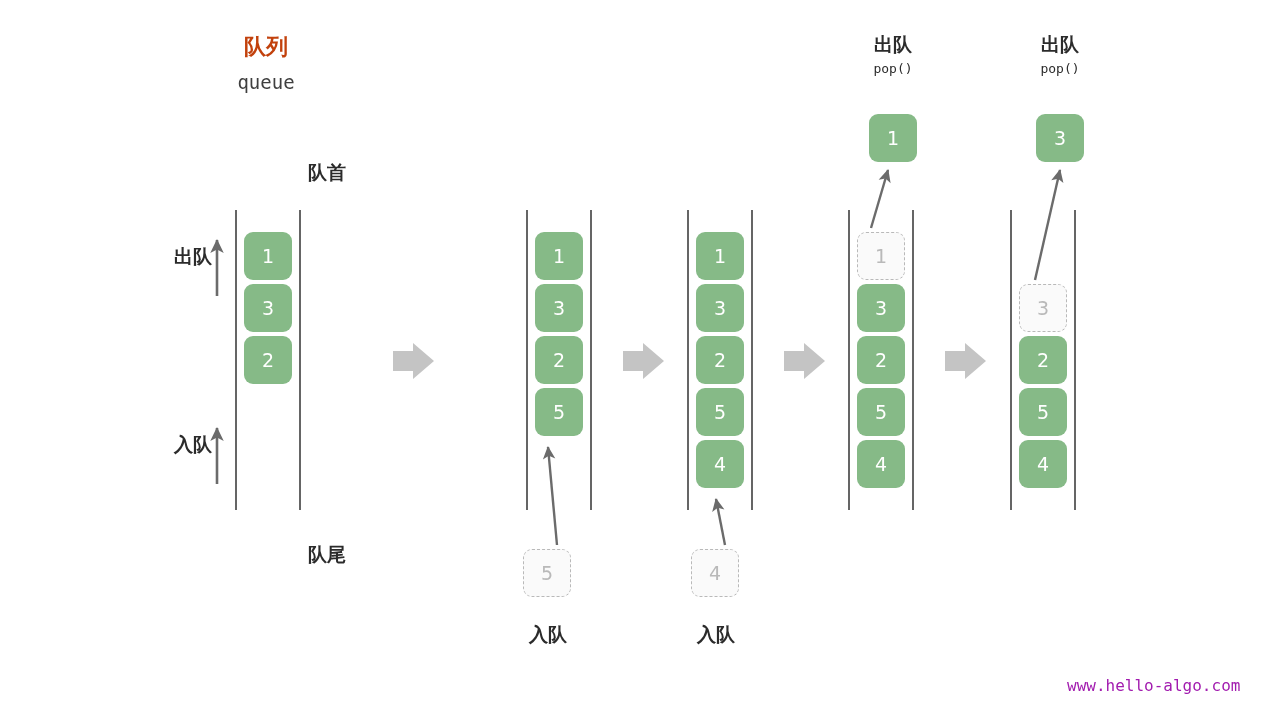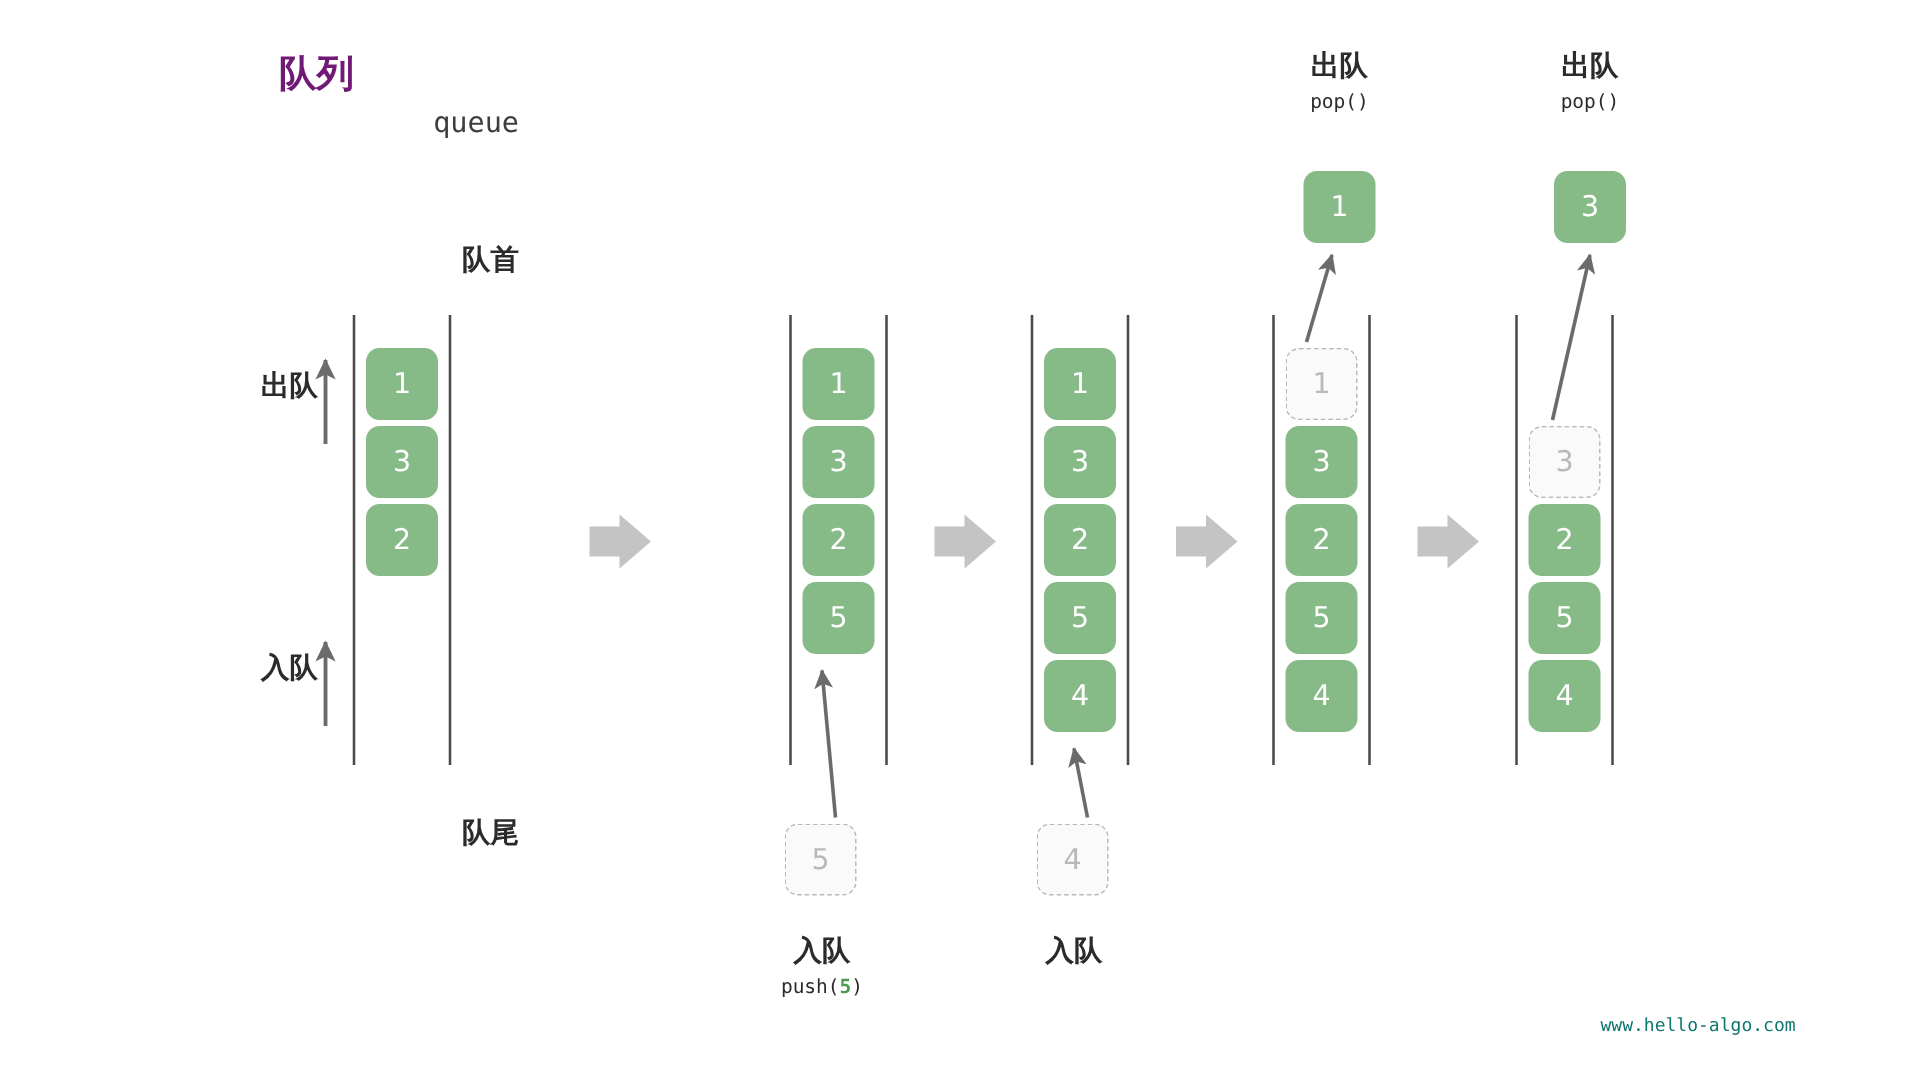--- a/index.html
+++ b/index.html
@@ -16,23 +16,23 @@
     font-family: "DejaVu Sans", "Liberation Sans", sans-serif;
   }
 
   
   .abs { position: absolute; }
 
   
   .title-cn {
     font-family: "DejaVu Sans", "Liberation Sans", sans-serif;
     font-weight: bold;
-    font-size: 25px;
-    color: #701a75;
-    text-align: left;
+    font-size: 22px;
+    color: #c2410c;
+    text-align: center;
     white-space: nowrap;
   }
   .title-en {
     font-family: "DejaVu Sans Mono", "Liberation Mono", monospace;
     font-size: 19px;
     color: #3f3f3f;
     text-align: center;
     white-space: nowrap;
   }
 
@@ -84,34 +84,34 @@
     font-family: "DejaVu Sans Mono", "Liberation Mono", monospace;
     font-size: 13px;
     color: #2b2b2b;
   }
   .op-code .num { color: #4e9a51; font-weight: bold; }
 
   
   .watermark {
     position: absolute;
     font-family: "DejaVu Sans Mono", "Liberation Mono", monospace;
-    font-size: 12px;
-    color: #0f766e;
+    font-size: 16px;
+    color: #a21caf;
     white-space: nowrap;
   }
 
   svg.ov { position: absolute; left: 0; top: 0; width: 1280px; height: 720px; overflow: visible; }
 </style>
 </head>
 <body>
 
 <div id="stage">
 
   <div class="abs title-cn" style="left:186px; top:32px; width:160px;">队列</div>
-  <div class="abs title-en" style="left:186px; top:71px; width:160px;text-align:right;">queue</div>
+  <div class="abs title-en" style="left:186px; top:71px; width:160px;">queue</div>
 
   <div class="abs lbl-bold" style="left:186px; top:160px; width:160px;">队首</div>
   <div class="abs lbl-bold" style="left:186px; top:542px; width:160px;">队尾</div>
   <div class="abs lbl-bold" style="left:138px; top:244px; width:74px;">出队</div>
   <div class="abs lbl-bold" style="left:138px; top:432px; width:74px;">入队</div>
 
   <svg class="ov" viewBox="0 0 1280 720">
     <defs>
       <marker id="thinArrow" markerWidth="7" markerHeight="7" refX="5.4" refY="3.2" orient="auto" markerUnits="strokeWidth">
         <path d="M0.4,0.6 L5.8,3.2 L0.4,5.8 L1.7,3.2 Z" fill="#6b6b6b"></path>
@@ -197,21 +197,20 @@
   <div class="cell" style="left:1019px; top:440px;">4</div>
 
   <div class="cell ghost" style="left:523px; top:549px;">5</div>
   <div class="cell ghost" style="left:691px; top:549px;">4</div>
 
   <div class="cell" style="left:869px; top:114px;">1</div>
   <div class="cell" style="left:1036px; top:114px;">3</div>
 
   <div class="op-caption" style="left:463px; top:620px; width:170px;">
     <div class="op-cn">入队</div>
-    <div class="op-code"><span>push(</span><span class="num">5</span><span>)</span></div>
   </div>
 
   <div class="op-caption" style="left:631px; top:620px; width:170px;">
     <div class="op-cn">入队</div>
   </div>
 
   <div class="op-caption" style="left:808px; top:30px; width:170px;">
     <div class="op-cn">出队</div>
     <div class="op-code"><span>pop(</span><span class="num"></span><span>)</span></div>
   </div>

